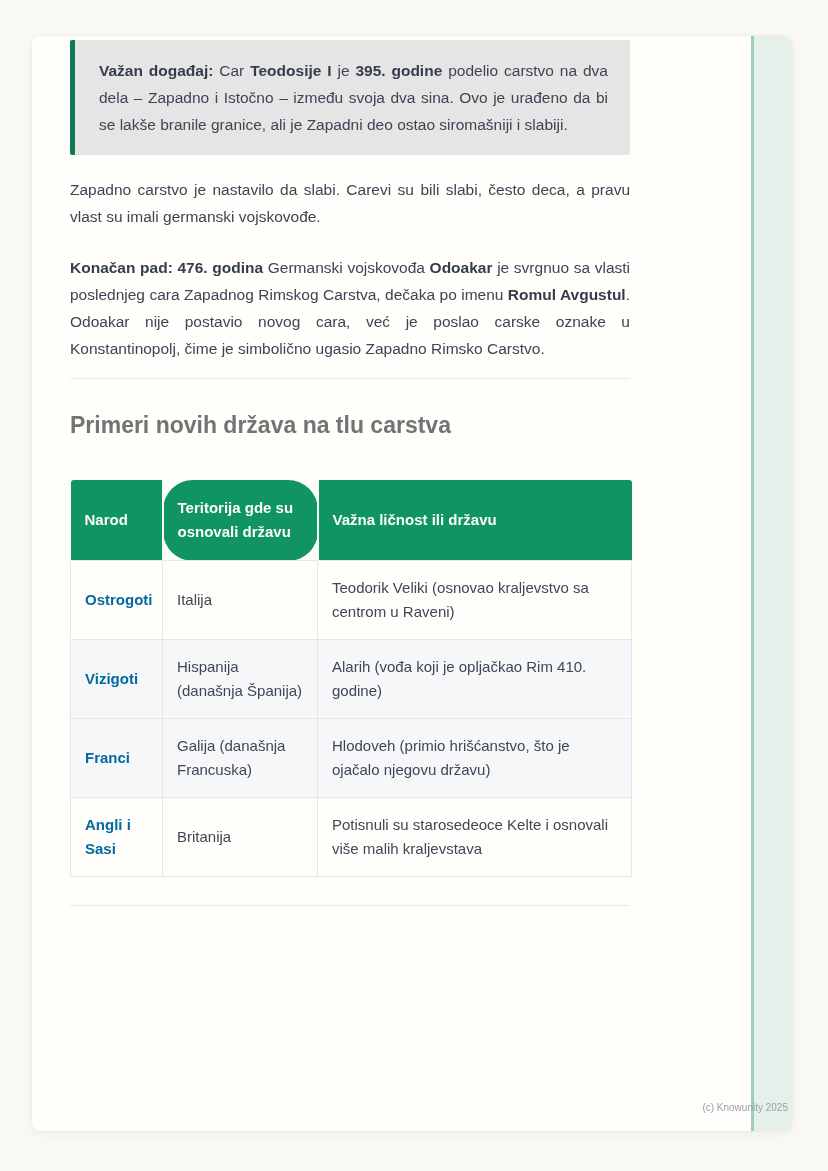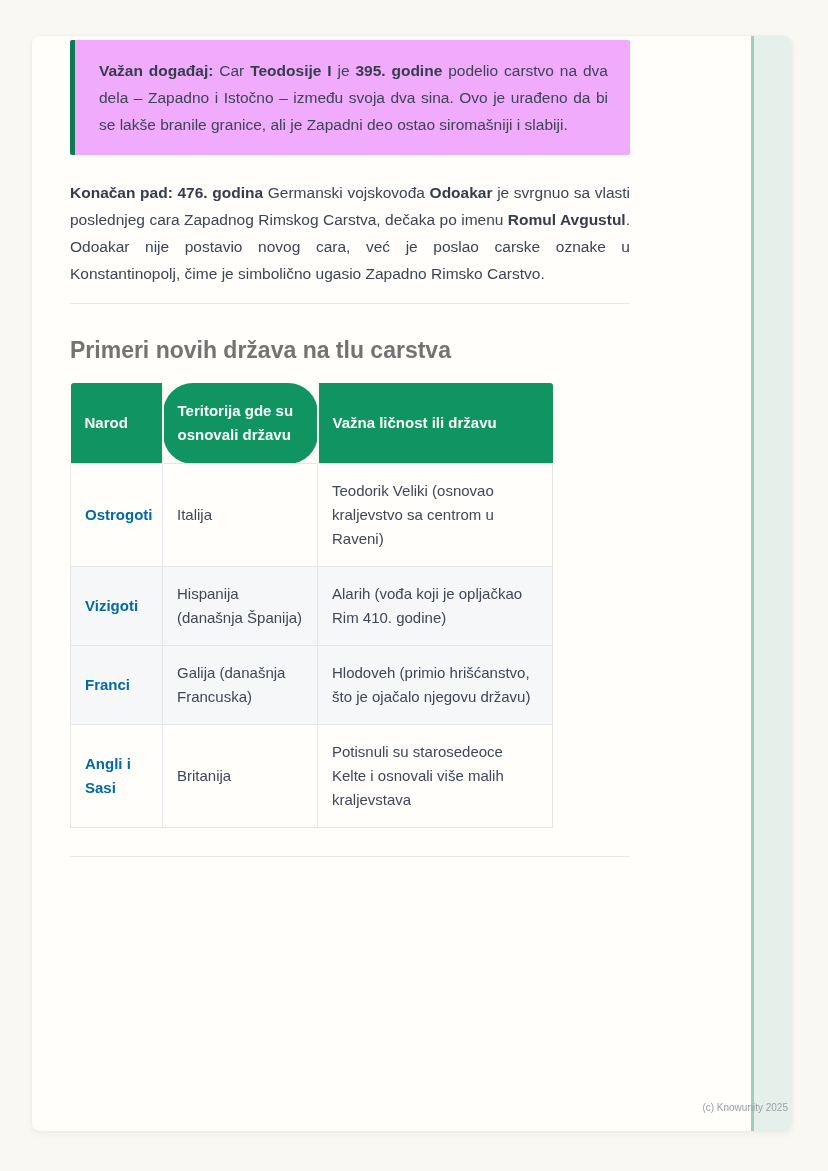--- a/index.html
+++ b/index.html
@@ -26,21 +26,21 @@
     border-left: 3px solid #9fcdb9;
     border-radius: 0 8px 8px 0;
   }
   .content {
     position: absolute;
     left: 38px; top: 0;
     width: 560px;
   }
   .callout {
     margin-top: 4px;
-    background: #f0abfc;
+    background: #e5e5e5;
     border-left: 5px solid #0f7a54;
     border-radius: 2px;
     padding: 17px 22px 17px 24px;
   }
   .callout p, p.body-text {
     font-size: 15.5px;
     line-height: 27px;
     color: #3d4553;
     text-align: justify;
   }
@@ -54,22 +54,22 @@
   }
   h2.section-heading {
     margin-top: 31px;
     font-size: 23px;
     line-height: 30px;
     font-weight: bold;
     color: #737373;
   }
   p.body-text.intro { margin-top: 20px; }
   table.kingdoms {
-    margin-top: 18px;
-    width: 483px;
+    margin-top: 40px;
+    width: 562px;
     border-collapse: collapse;
     table-layout: fixed;
   }
   col.c1 { width: 92px; }
   col.c2 { width: 155px; }
   table.kingdoms thead th {
     background: #0f9462;
     color: #fcfdfc;
     font-size: 15px;
     font-weight: bold;
@@ -108,20 +108,21 @@
 
 <div class="page">
   <div class="green-strip"></div>
 
   <div class="content">
 
     <div class="callout">
       <p><span class="b">Važan događaj:</span><span> Car </span><span class="b">Teodosije I</span><span> je </span><span class="b">395. godine</span><span> podelio carstvo na dva dela – Zapadno i Istočno – između svoja dva sina. Ovo je urađeno da bi se lakše branile granice, ali je Zapadni deo ostao siromašniji i slabiji.</span></p>
     </div>
 
+    <p class="body-text p1">Zapadno carstvo je nastavilo da slabi. Carevi su bili slabi, često deca, a pravu vlast su imali germanski vojskovođe.</p>
 
     <p class="body-text p2"><span class="b">Konačan pad: 476. godina</span><span> Germanski vojskovođa </span><span class="b">Odoakar</span><span> je svrgnuo sa vlasti poslednjeg cara Zapadnog Rimskog Carstva, dečaka po imenu </span><span class="b">Romul Avgustul</span><span>. Odoakar nije postavio novog cara, već je poslao carske oznake u Konstantinopolj, čime je simbolično ugasio Zapadno Rimsko Carstvo.</span></p>
 
     <hr class="divider">
 
     <h2 class="section-heading">Primeri novih država na tlu carstva</h2>
 
 
     <table class="kingdoms">
       <colgroup>

